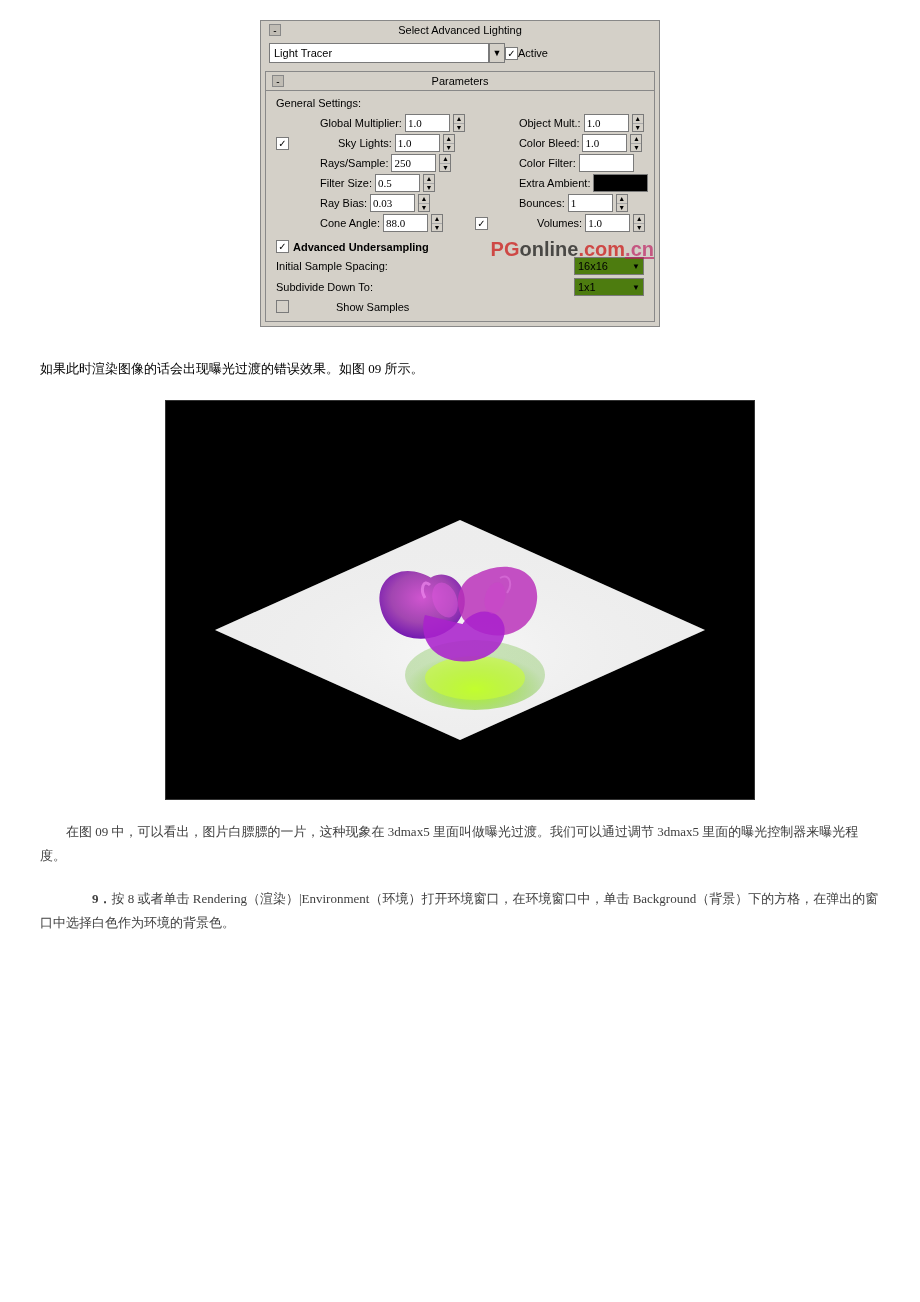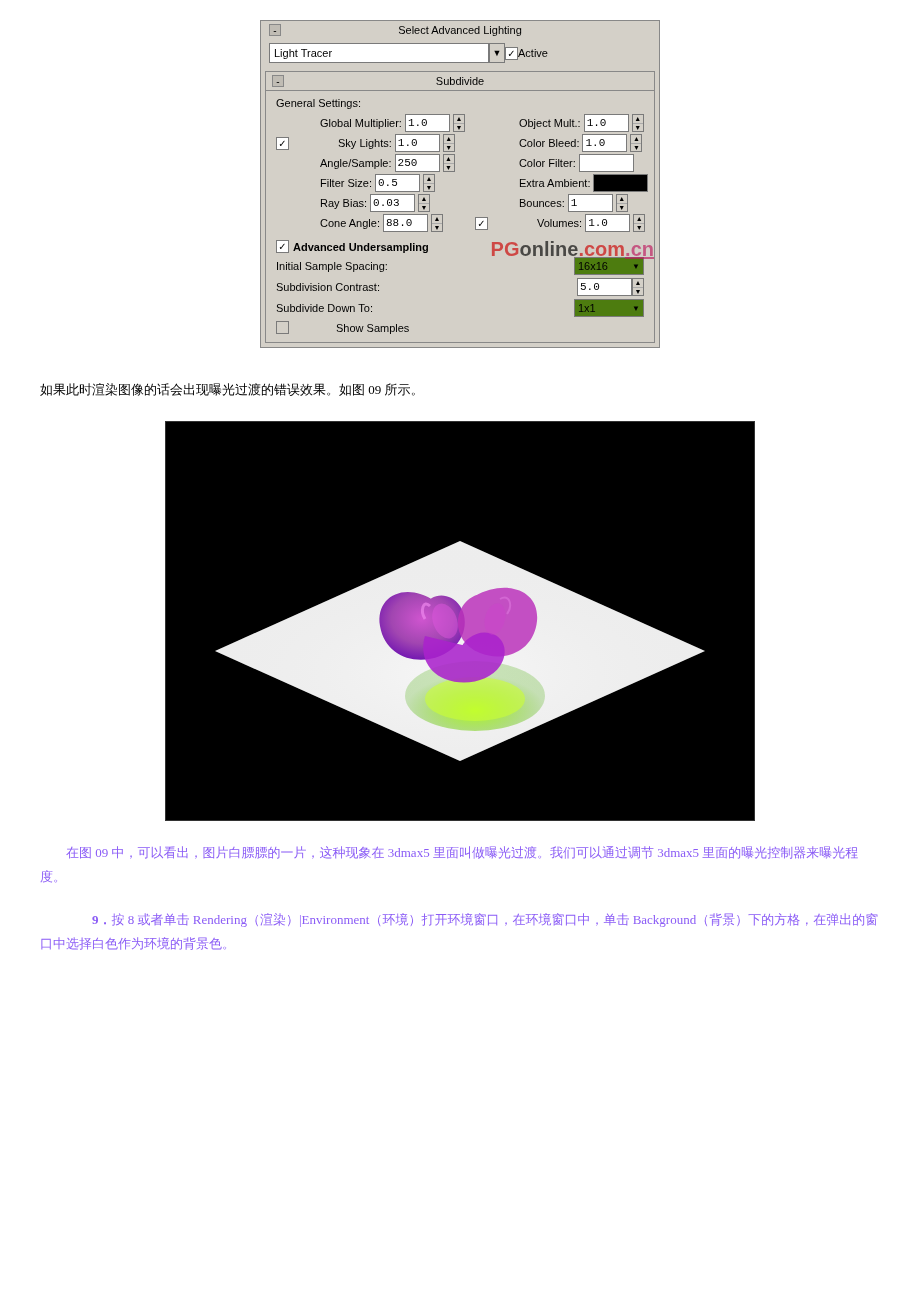--- a/index.html
+++ b/index.html
@@ -113,21 +113,21 @@
       font-size: 11px;
       white-space: nowrap;
       margin-left: 44px;
     }
     .win-input {
       background: white;
       border: 1px solid #7a7a7a;
       height: 18px;
       width: 45px;
       font-size: 11px;
-      font-family: Liberation Mono, monospace;
+      font-family: Liberation Serif, serif;
       padding: 0 2px;
     }
     .spin-buttons {
       display: flex;
       flex-direction: column;
       border: 1px solid #7a7a7a;
       height: 18px;
       width: 12px;
     }
     .spin-up, .spin-down {
@@ -210,21 +210,21 @@
     .render-svg {
       width: 100%;
       height: 100%;
     }
 
     
     .body-paragraph {
       margin: 20px 0;
       font-size: 13px;
       line-height: 1.8;
-      color: #8b5cf6;
+      color: #404040;
       text-indent: 2em;
     }
     .body-paragraph-indent4 {
       text-indent: 4em;
     }
 
     .bold-num {
       font-weight: bold;
     }
   </style>
@@ -245,21 +245,21 @@
         <div class="win-select" style="display:flex;align-items:center;padding-left:4px;">Light Tracer</div>
         <div class="dropdown-arrow">▼</div>
       </div>
       <div class="win-checkbox">✓</div>
       <span class="active-label">Active</span>
     </div>
 
     <div class="params-section">
       <div style="display:flex;align-items:center;padding:3px 6px;border-bottom:1px solid #888;">
         <div class="panel-minus">-</div>
-        <div class="panel-title-text">Subdivide</div>
+        <div class="panel-title-text">Parameters</div>
         <div style="width:12px;"></div>
       </div>
       <div class="params-body">
         <div class="general-settings-label">General Settings:</div>
 
         <div style="display:flex; gap:10px;">
 
           <div>
 
             <div class="setting-row">
@@ -275,21 +275,21 @@
               <div class="win-checkbox" style="margin-right:2px;">✓</div>
               <span class="setting-label">Sky Lights:</span>
               <input class="win-input" value="1.0" readonly="" style="">
               <div class="spin-buttons">
                 <div class="spin-up">▲</div>
                 <div class="spin-down">▼</div>
               </div>
             </div>
 
             <div class="setting-row">
-              <span class="setting-label">Angle/Sample:</span>
+              <span class="setting-label">Rays/Sample:</span>
               <input class="win-input" value="250" readonly="" style="">
               <div class="spin-buttons">
                 <div class="spin-up">▲</div>
                 <div class="spin-down">▼</div>
               </div>
             </div>
 
             <div class="setting-row">
               <span class="setting-label">Filter Size:</span>
               <input class="win-input" value="0.5" readonly="" style="">
@@ -381,30 +381,20 @@
         <div class="spacing-row">
           <span class="spacing-label">Initial Sample Spacing:</span>
           <div style="display:flex;align-items:center;">
             <div class="win-dropdown">
               <span>16x16</span>
               <span class="win-dropdown-arrow">▼</span>
             </div>
           </div>
         </div>
 
-        <div class="spacing-row">
-          <span class="spacing-label">Subdivision Contrast:</span>
-          <div style="display:flex;align-items:center;">
-            <input class="win-input" value="5.0" readonly="" style="width: 55px;">
-            <div class="spin-buttons">
-              <div class="spin-up">▲</div>
-              <div class="spin-down">▼</div>
-            </div>
-          </div>
-        </div>
 
         <div class="spacing-row">
           <span class="spacing-label">Subdivide Down To:</span>
           <div style="display:flex;align-items:center;">
             <div class="win-dropdown">
               <span>1x1</span>
               <span class="win-dropdown-arrow">▼</span>
             </div>
           </div>
         </div>

